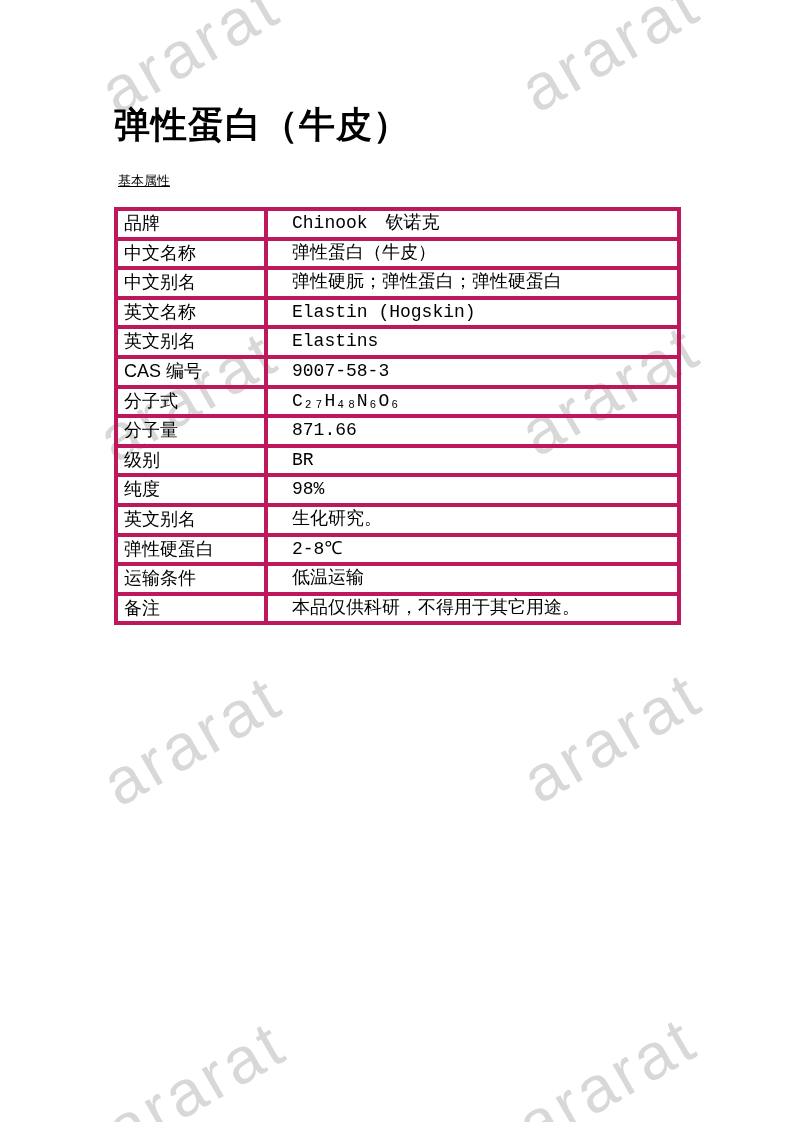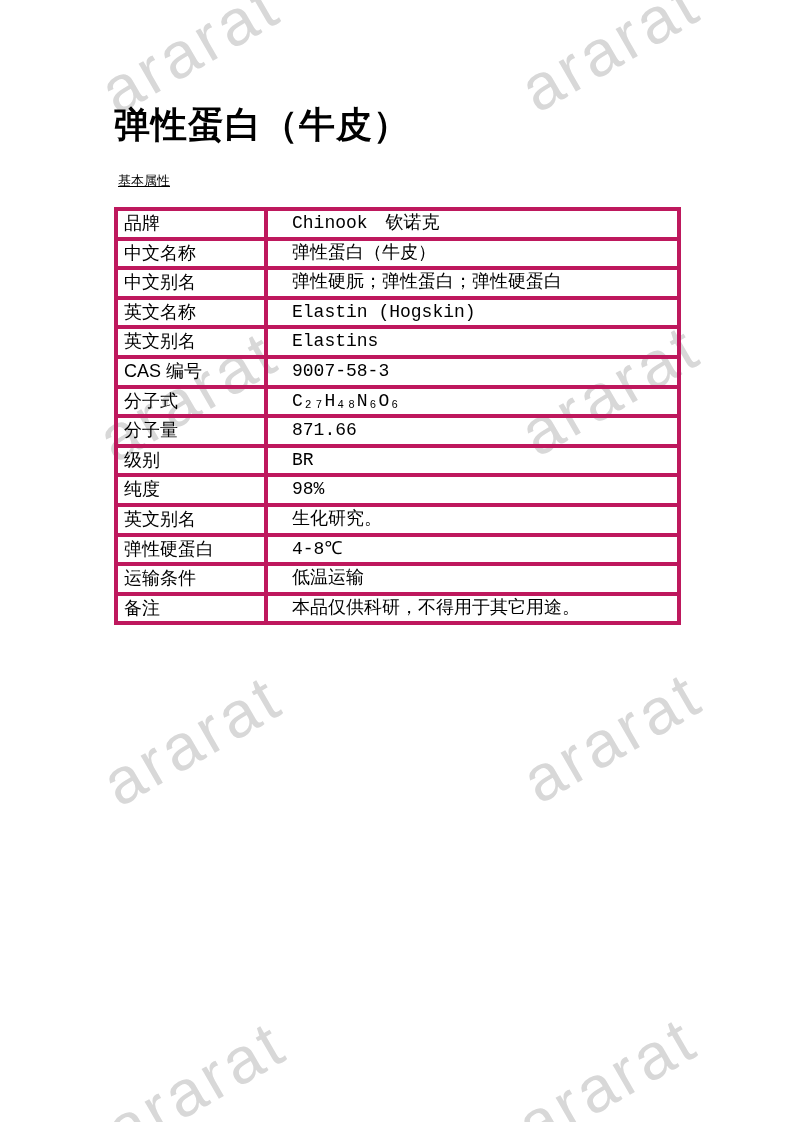--- a/index.html
+++ b/index.html
@@ -127,21 +127,21 @@
       <tr>
         <td class="label">纯度</td>
         <td class="value">98%</td>
       </tr>
       <tr>
         <td class="label">英文别名</td>
         <td class="value">生化研究。</td>
       </tr>
       <tr>
         <td class="label">弹性硬蛋白</td>
-        <td class="value">4-8℃</td>
+        <td class="value">2-8℃</td>
       </tr>
       <tr>
         <td class="label">运输条件</td>
         <td class="value">低温运输</td>
       </tr>
       <tr>
         <td class="label">备注</td>
         <td class="value">本品仅供科研，不得用于其它用途。</td>
       </tr>
     </tbody>

